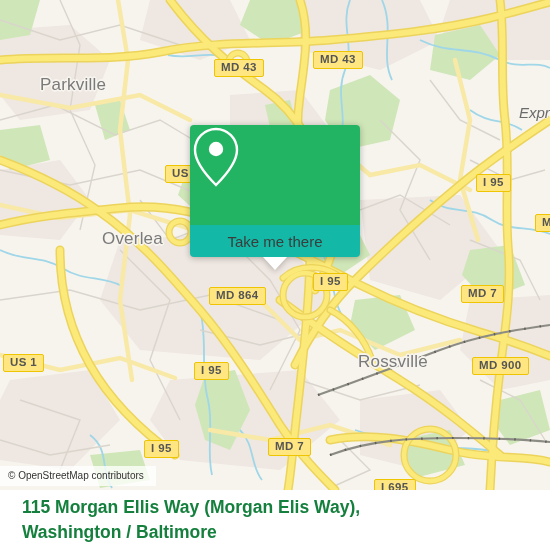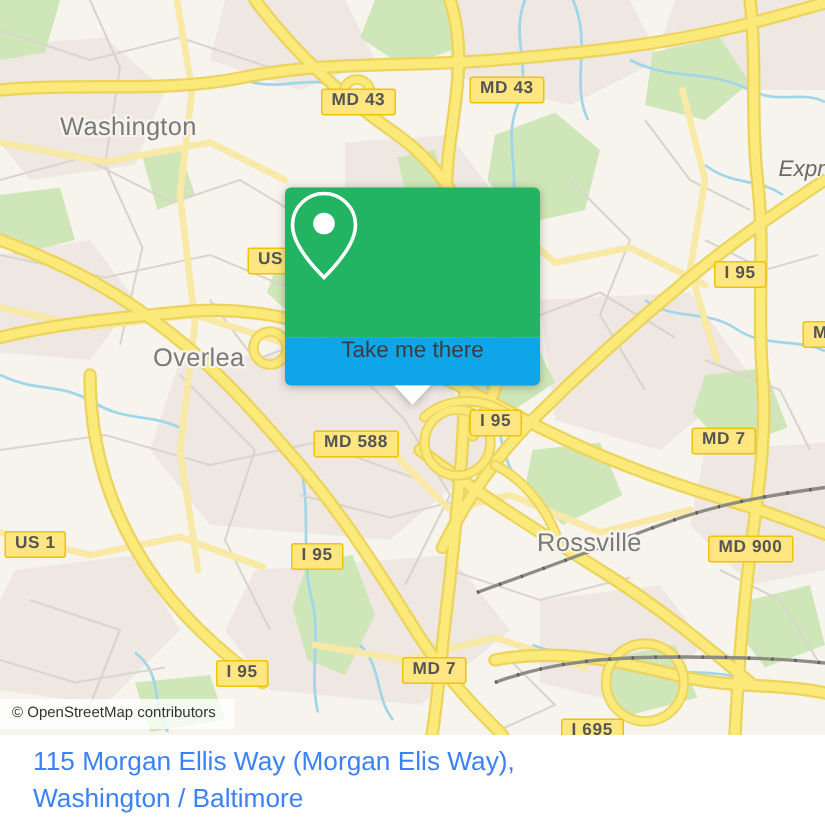--- a/index.html
+++ b/index.html
@@ -39,22 +39,22 @@
   
   #popup{
     position:absolute;left:190px;top:125px;width:170px;
     filter:drop-shadow(0 1px 3px rgba(0,0,0,.28));
   }
   #popup-body{
     background:#22b463;border-radius:4px 4px 0 0;height:100px;
     display:flex;align-items:center;justify-content:center;
   }
   #popup-footer{
-    background:#0ea5e9;border-radius:0 0 4px 4px;height:32px;
-    display:flex;justify-content:center;
+    background:#14b8a6;border-radius:0 0 4px 4px;height:32px;
+    display:flex;align-items:center;justify-content:center;
     color:#3c3c3c;font-size:15px;
   }
   #popup-tail{
     position:absolute;left:50%;margin-left:-12px;top:132px;
     width:0;height:0;border-left:12px solid transparent;
     border-right:12px solid transparent;border-top:13px solid #fff;
   }
 
   
   #attrib{
@@ -65,21 +65,21 @@
   }
 
   
   #footer{
     position:absolute;left:0;top:490px;width:550px;height:60px;
     background:#fff;box-sizing:border-box;
     display:flex;align-items:center;justify-content:space-between;
     padding:0 18px 0 22px;
   }
   #footer-title{
-    color:#3b82f6;font-size:17.5px;line-height:25px;max-width:400px;
+    color:#15803d;font-size:17.5px;line-height:25px;max-width:400px;font-weight:bold;
   }
   #brand{display:flex;align-items:center;gap:2px;}
   #brand-word{
     color:#1b1b1b;font-size:32px;font-weight:bold;letter-spacing:-.6px;
     line-height:32px;
   }
 </style>
 </head>
 <body>
 
@@ -229,32 +229,32 @@
         <g fill="none">
           <path d="M318,395 C360,380 400,365 440,350 C480,335 515,330 550,325" stroke="#8c8c84" stroke-width="2.2"></path>
           <path d="M318,395 C360,380 400,365 440,350 C480,335 515,330 550,325" stroke="#5e5e57" stroke-width="2.2" stroke-dasharray="1.5 14"></path>
           <path d="M330,455 C370,440 410,438 455,438 C500,438 530,440 550,442" stroke="#8c8c84" stroke-width="2.2"></path>
           <path d="M330,455 C370,440 410,438 455,438 C500,438 530,440 550,442" stroke="#5e5e57" stroke-width="2.2" stroke-dasharray="1.5 14"></path>
         </g>
 
       </g>
     </svg>
 
-    <div class="place" style="left:40px;top:75px;">Washington</div>
+    <div class="place" style="left:40px;top:75px;">Parkville</div>
     <div class="place" style="left:358px;top:352px;">Rossville</div>
     <div class="place" style="left:102px;top:229px;">Overlea</div>
 
     <div class="roadname" style="left:519px;top:104px;">Expre</div>
 
     <div class="shield" style="left:214px;top:59px;">MD 43</div>
     <div class="shield" style="left:313px;top:51px;">MD 43</div>
     <div class="shield" style="left:165px;top:165px;">US 1</div>
     <div class="shield" style="left:476px;top:174px;">I 95</div>
     <div class="shield" style="left:535px;top:214px;">MD</div>
-    <div class="shield" style="left:209px;top:287px;">MD 588</div>
+    <div class="shield" style="left:209px;top:287px;">MD 864</div>
     <div class="shield" style="left:313px;top:273px;">I 95</div>
     <div class="shield" style="left:461px;top:285px;">MD 7</div>
     <div class="shield" style="left:472px;top:357px;">MD 900</div>
     <div class="shield" style="left:3px;top:354px;">US 1</div>
     <div class="shield" style="left:194px;top:362px;">I 95</div>
     <div class="shield" style="left:144px;top:440px;">I 95</div>
     <div class="shield" style="left:268px;top:438px;">MD 7</div>
     <div class="shield" style="left:374px;top:479px;">I 695</div>
 
     <div id="popup">

